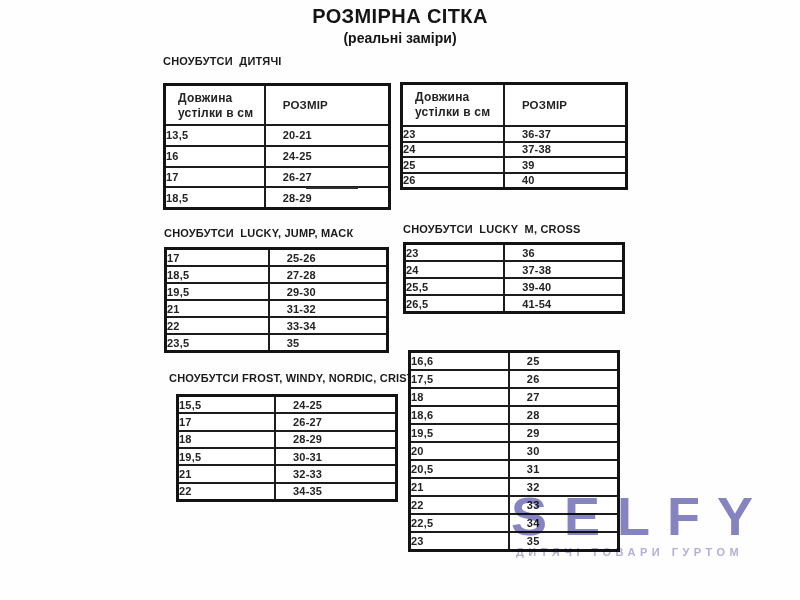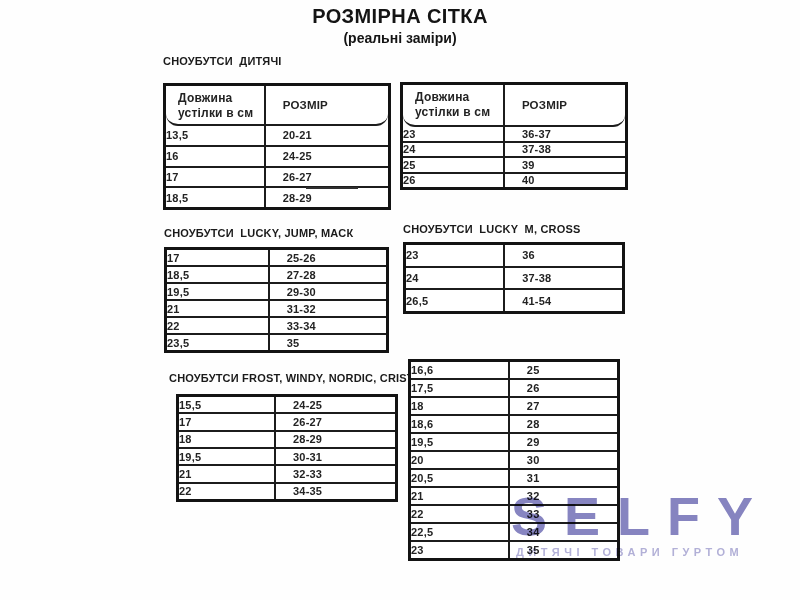--- a/index.html
+++ b/index.html
@@ -14,21 +14,21 @@
 
   .ttl {
     position:absolute; font-size:11px; font-weight:bold; color:#1a1a1a;
     text-align:left; white-space:pre; letter-spacing:.2px;
   }
 
   .tbl {
     position:absolute; border:3px solid #131313; box-sizing:border-box;
     display:flex; flex-direction:column; background:#fff;
   }
-  .thead { display:flex; flex:none; border-bottom:2px solid #1c1c1c;border-radius:12px; }
+  .thead { display:flex; flex:none; border-bottom:2px solid #1c1c1c; }
   .rows  { flex:1; display:flex; flex-direction:column; }
   .trow  { flex:1; display:flex; }
   .trow + .trow { border-top:2px solid #1c1c1c; }
   .cell  {
     box-sizing:border-box; display:flex; align-items:center;
     font-weight:bold; font-size:11px; color:#232323; letter-spacing:.2px;
   }
   .c1 { width:var(--split,45%); padding-left:0; }
   .c2 { flex:1; border-left:2px solid #1c1c1c; padding-left:17px; }
   .hc1 { display:block; font-size:12px; line-height:15px; padding-top:5px; padding-left:12px; }
@@ -46,21 +46,21 @@
   #ttl-2 { left:164px; top:227px; width:225px; }
   #tbl-2 { left:164px; top:247px; width:225px; height:106px; --split:46%; }
 
   #ttl-3 { left:403px; top:223px; width:222px; }
   #tbl-3 { left:403px; top:242px; width:222px; height:72px;  --split:45%; }
 
   #ttl-4 { left:169px; top:372px; width:222px; }
   #tbl-4 { left:176px; top:394px; width:222px; height:108px; --split:44%; }
 
   #ttl-5 { left:408px; top:344px; width:212px; }
-  #tbl-5 { left:408px; top:359px; width:212px; height:202px; --split:47%; }
+  #tbl-5 { left:408px; top:350px; width:212px; height:202px; --split:47%; }
 
   .dash { position:absolute; left:306px; top:187px; width:52px; height:2px; background:#2f2f2f; }
 
   .wm-logo {
     position:absolute; left:511px; top:489px; line-height:1;
     font-size:54px; font-weight:bold; letter-spacing:17px;
     color:#8785c1; mix-blend-mode:multiply;
   }
   .wm-tag {
     position:absolute; left:516px; top:546px; white-space:pre;
@@ -164,20 +164,24 @@
     <div class="rows">
         <div class="trow">
           <div class="cell c1">23</div>
           <div class="cell c2">36</div>
         </div>
         <div class="trow">
           <div class="cell c1">24</div>
           <div class="cell c2">37-38</div>
         </div>
         <div class="trow">
+          <div class="cell c1">25,5</div>
+          <div class="cell c2">39-40</div>
+        </div>
+        <div class="trow">
           <div class="cell c1">26,5</div>
           <div class="cell c2">41-54</div>
         </div>
       </div>
   </div>
 
   <div class="ttl" id="ttl-4">СНОУБУТСИ FROST, WINDY, NORDIC, CRISTAL</div>
   <div class="tbl" id="tbl-4">
     <div class="rows">
         <div class="trow">

